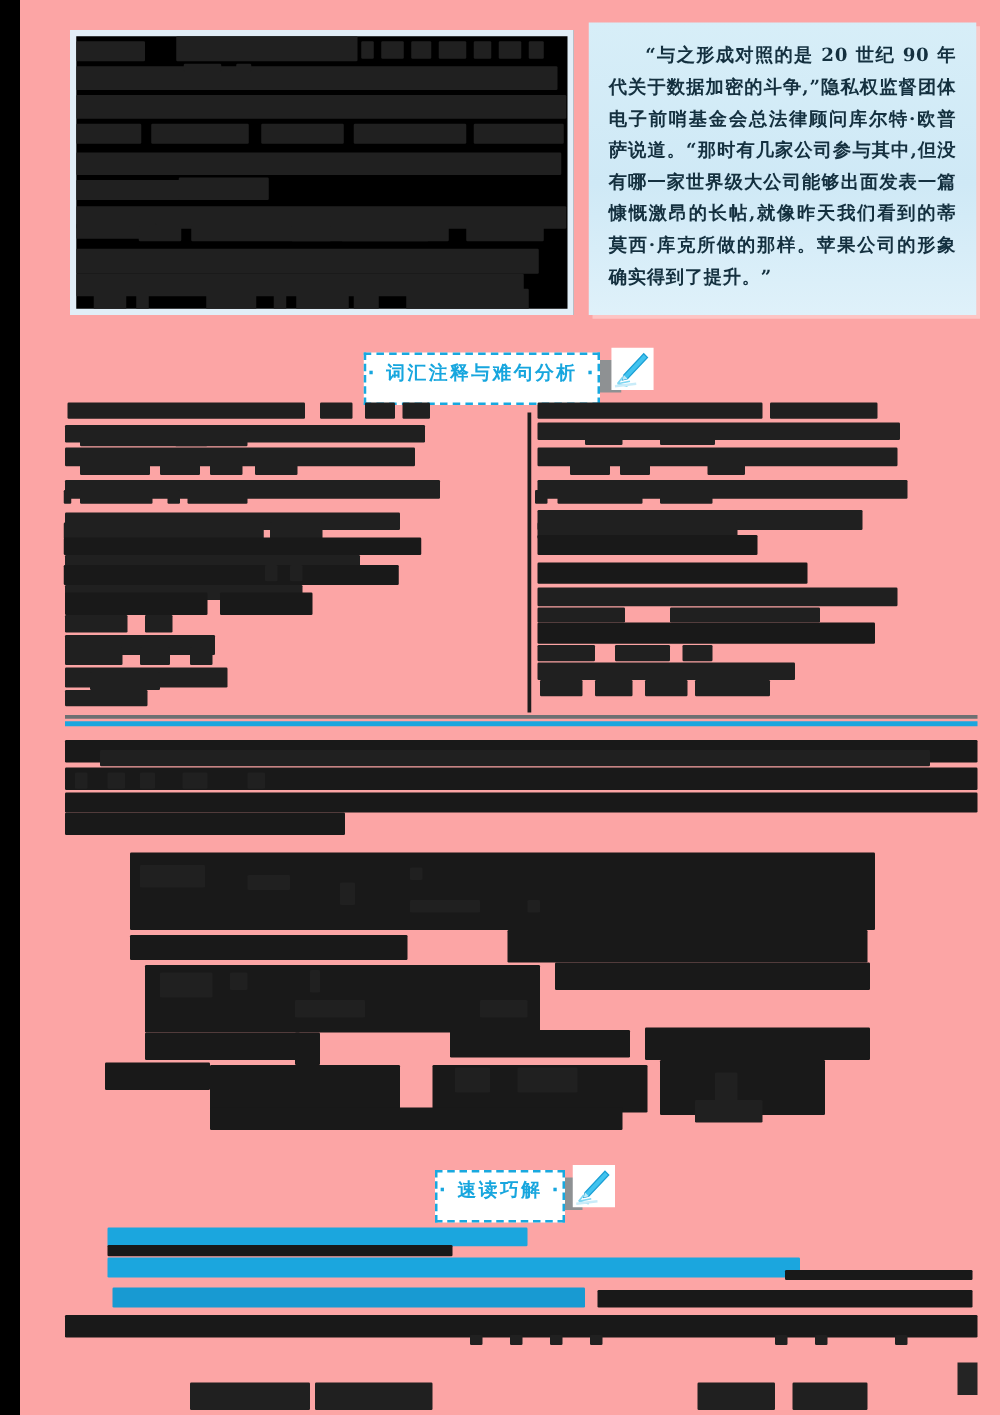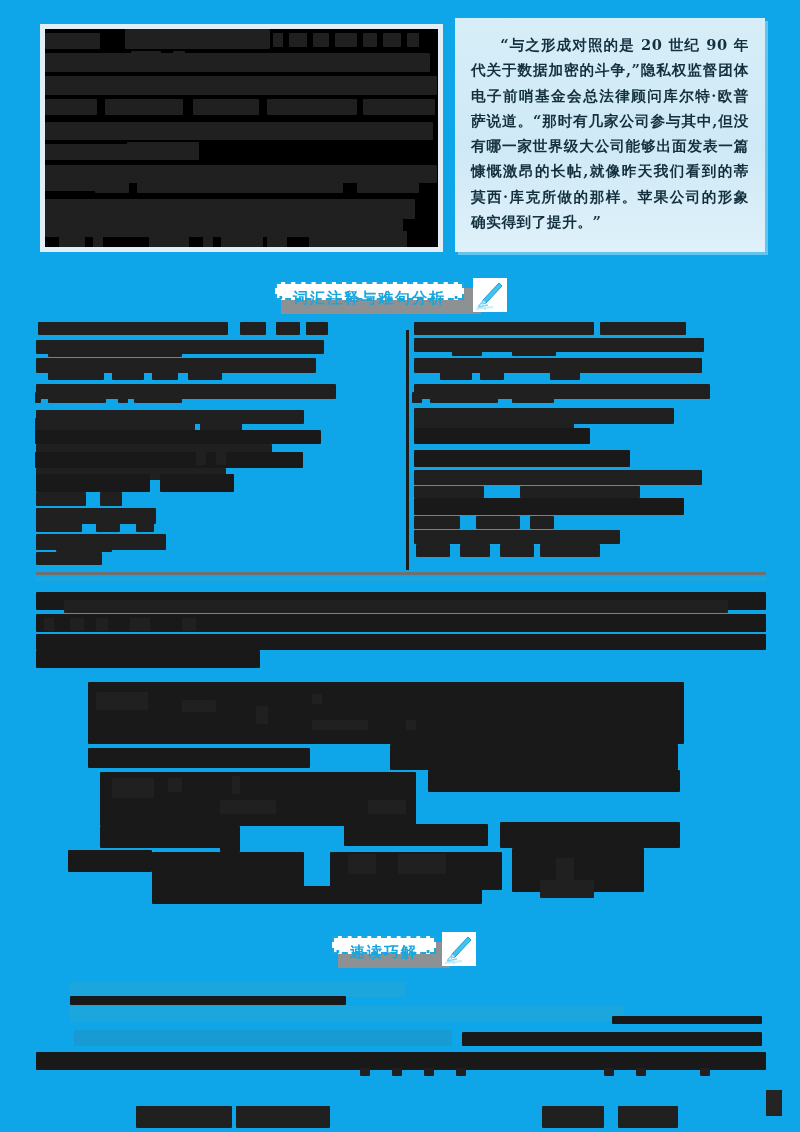--- a/index.html
+++ b/index.html
@@ -1,20 +1,20 @@
 <!DOCTYPE html>
 <html><head>
 <meta charset="utf-8">
 <style>
   html,body{margin:0;padding:0;background:#000;}
   body{
     width:800px;height:1132px;position:relative;overflow:hidden;
     font-family:"Liberation Sans",sans-serif;background:#000;
   }
-  .page{position:absolute;inset:0;background:#0ea5e9;}
+  .page{position:absolute;inset:0;background:#fca5a5;margin-left:16px;}
 
   
   .rb{position:absolute;background:#202020;border-radius:1px;}
   .rb.d{background:#191919;}
   .rb.blue{background:#1ba6de;}
   .rb.blue2{background:#189ad2;}
 
   
   #article-box{
     position:absolute;left:40px;top:24px;width:403px;height:228px;
@@ -38,21 +38,21 @@
 
   
   .sec-head{position:absolute;height:30px;}
   .sec-head .shadow{
     position:absolute;left:6px;top:6px;width:100%;height:100%;
     background:#8e9193;
   }
   .sec-head .plate{
     position:relative;display:inline-block;background:#fff;
     border:2px dashed #18a9e0;padding:3px 1px;box-sizing:border-box;
-    height:18px;line-height:22px;white-space:nowrap;
+    height:42px;line-height:22px;white-space:nowrap;
   }
   .sec-head .plate span{
     font-family:"DejaVu Sans","Liberation Sans",sans-serif;
     font-size:15px;font-weight:bold;color:#17a6de;letter-spacing:2px;
   }
   .pen-icon{position:absolute;width:34px;height:34px;}
 
   
   .vrule{position:absolute;background:#1c1c1c;}
   .hrule-blue{position:absolute;background:#1ba6de;height:4px;}

